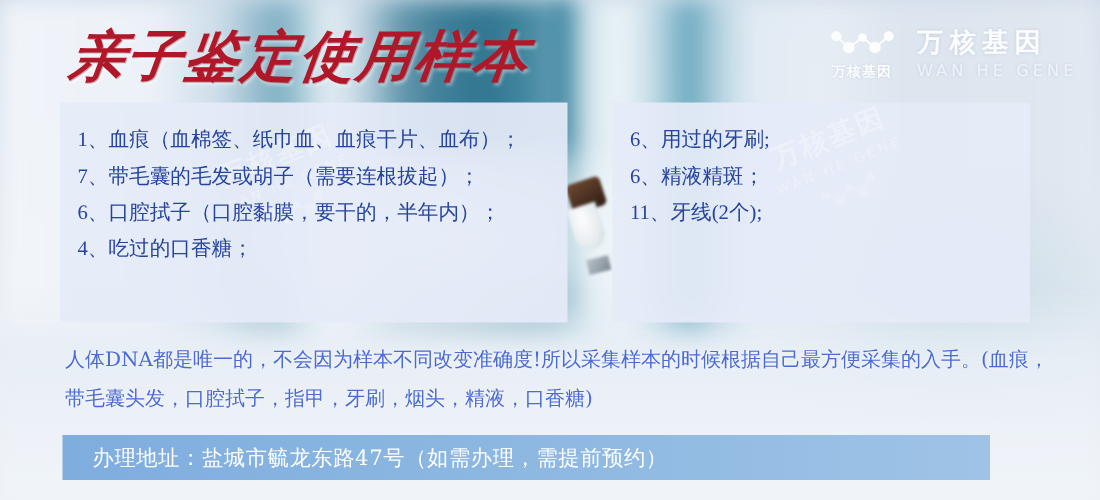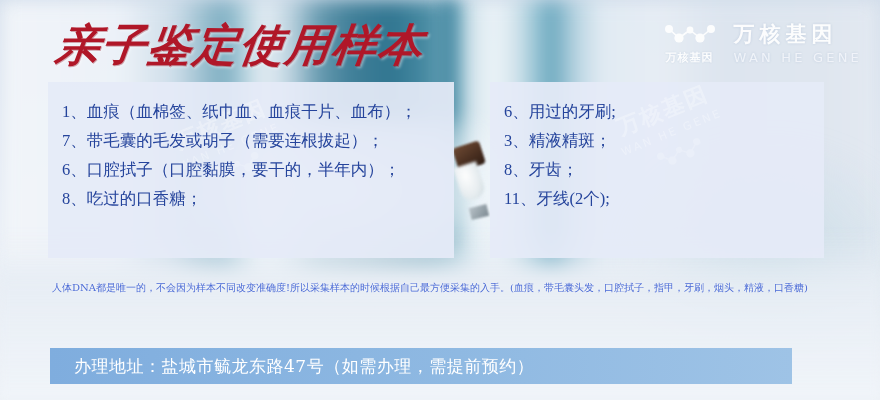--- a/index.html
+++ b/index.html
@@ -195,21 +195,21 @@
   .wm-icon { opacity: 0.55; margin-top: 2px; }
   .wm-left  { left: 128px; top: 26px; }
   .wm-right { left: 128px; top: 12px; }
 
   
   .para {
     position: absolute;
     left: 52px; top: 272px;
     width: 790px;
     font-family: "DejaVu Serif", "Liberation Serif", serif;
-    font-size: 10px;
+    font-size: 16px;
     line-height: 31px;
     color: #4a6ad6;
     text-shadow: 0 0 3px rgba(255,255,255,0.75);
   }
 
   
   .addr {
     position: absolute;
     left: 50px; top: 348px;
     width: 742px; height: 36px;
@@ -291,21 +291,21 @@
             <circle cx="38" cy="17" r="4.6"></circle>
             <circle cx="49" cy="8" r="4"></circle>
           </g>
         </svg>
       </span>
     </div>
     <ul>
       <li>1、血痕（血棉签、纸巾血、血痕干片、血布）；</li>
       <li>7、带毛囊的毛发或胡子（需要连根拔起）；</li>
       <li>6、口腔拭子（口腔黏膜，要干的，半年内）；</li>
-      <li>8、吃过的口香糖；</li>
+      <li>4、吃过的口香糖；</li>
     </ul>
   </div>
 
   <div class="panel panel-right">
     <div class="wm wm-right">
       <span class="wm-cn">万核基因</span>
       <span class="wm-en">WAN HE GENE</span>
       <span class="wm-icon">
         <svg width="52" height="24" viewBox="0 0 56 26" aria-hidden="true">
           <g fill="#ffffff" stroke="#ffffff" stroke-width="1.6">
@@ -319,22 +319,21 @@
             <circle cx="17" cy="17" r="4.6"></circle>
             <circle cx="28" cy="9" r="3.4"></circle>
             <circle cx="38" cy="17" r="4.6"></circle>
             <circle cx="49" cy="8" r="4"></circle>
           </g>
         </svg>
       </span>
     </div>
     <ul>
       <li>6、用过的牙刷;</li>
-      <li>3、精液精斑；</li>
-      <li>8、牙齿；</li>
+      <li>6、精液精斑；</li>
       <li>11、牙线(2个);</li>
     </ul>
   </div>
 
   <div class="para">人体DNA都是唯一的，不会因为样本不同改变准确度!所以采集样本的时候根据自己最方便采集的入手。(血痕，带毛囊头发，口腔拭子，指甲，牙刷，烟头，精液，口香糖)</div>
 
   <div class="addr">
     <span class="addr-text">办理地址：盐城市毓龙东路47号（如需办理，需提前预约）</span>
   </div>
 

